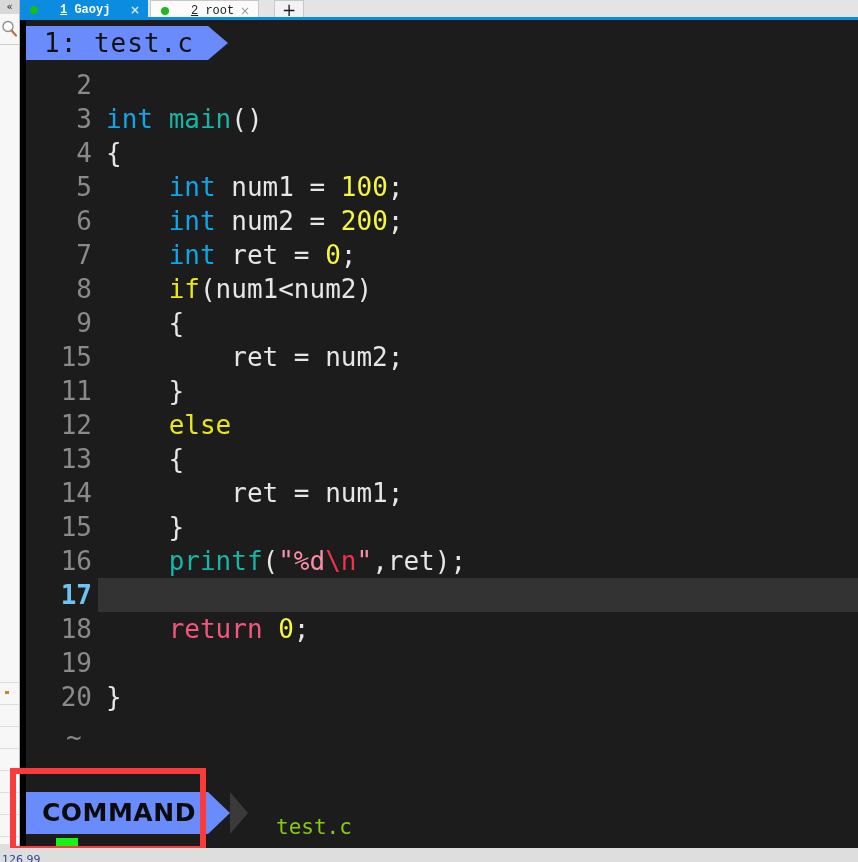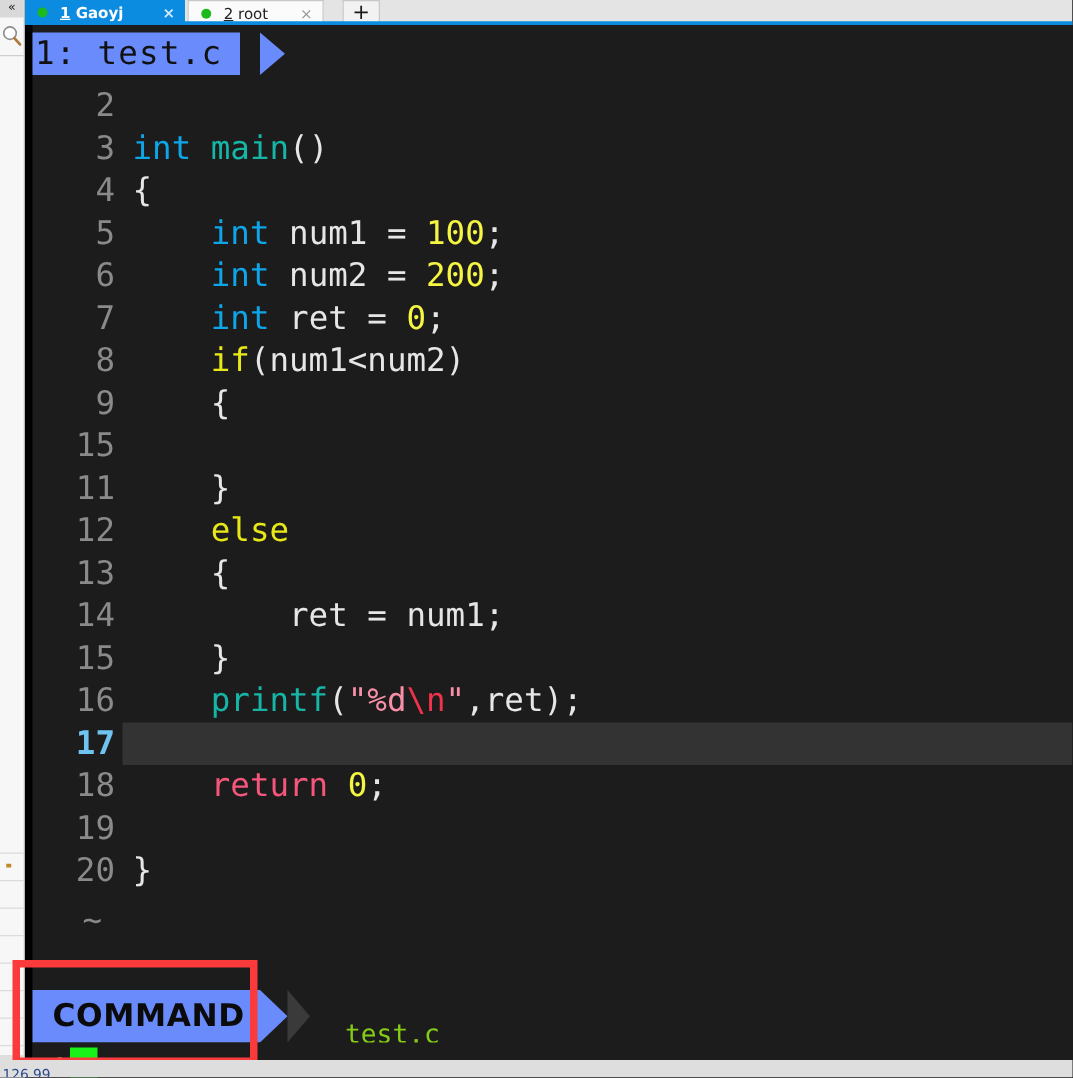--- a/index.html
+++ b/index.html
@@ -98,22 +98,23 @@
   }
   .tab-dot {
     position: absolute;
     left: 10px; top: 6px;
     width: 8px; height: 8px;
     border-radius: 50%;
     background: #1db91d;
   }
   .tab-label {
     position: absolute;
-    left: 28px; top: 2px;
+    left: 40px; top: 2px;
     line-height: 16px;
+    font-family: Liberation Mono, monospace;
   }
   .tab-label .num { text-decoration: underline; }
   .tab-close {
     position: absolute;
     top: 2px;
     font-size: 12px;
     line-height: 16px;
     font-family: "DejaVu Sans", sans-serif;
   }
   .tab.active .tab-close { right: 8px; color: #cfe8fb; }
@@ -160,21 +161,21 @@
   #vim-tabline {
     position: absolute;
     left: 6px; top: 6px;
     height: 34px;
     width: 832px;
   }
   #vim-tab {
     position: absolute;
     left: 0; top: 0;
     height: 34px;
-    padding: 0 14px 0 2px;
+    padding: 0 14px 0 18px;
     background: #6a8bfb;
     color: #111111;
     font-size: 26px;
     line-height: 34px;
     letter-spacing: 1px;
     white-space: nowrap;
   }
   #vim-tab-arrow {
     position: absolute;
     top: 0;
@@ -385,21 +386,21 @@
 
   <div id="code">
       <div class="cline"><span class="lno">2</span><span class="ctext"></span></div>
       <div class="cline"><span class="lno">3</span><span class="ctext"><span class="k-type">int</span><span class="k-punct"> </span><span class="k-func">main</span><span class="k-punct">()</span></span></div>
       <div class="cline"><span class="lno">4</span><span class="ctext"><span class="k-punct">{</span></span></div>
       <div class="cline"><span class="lno">5</span><span class="ctext"><span class="k-punct">    </span><span class="k-type">int</span><span class="k-id"> num1 = </span><span class="k-num">100</span><span class="k-punct">;</span></span></div>
       <div class="cline"><span class="lno">6</span><span class="ctext"><span class="k-punct">    </span><span class="k-type">int</span><span class="k-id"> num2 = </span><span class="k-num">200</span><span class="k-punct">;</span></span></div>
       <div class="cline"><span class="lno">7</span><span class="ctext"><span class="k-punct">    </span><span class="k-type">int</span><span class="k-id"> ret = </span><span class="k-num">0</span><span class="k-punct">;</span></span></div>
       <div class="cline"><span class="lno">8</span><span class="ctext"><span class="k-punct">    </span><span class="k-cond">if</span><span class="k-id">(num1&lt;num2)</span></span></div>
       <div class="cline"><span class="lno">9</span><span class="ctext"><span class="k-punct">    {</span></span></div>
-      <div class="cline"><span class="lno">15</span></div>
+      <div class="cline"><span class="lno">15</span><span class="ctext"><span class="k-id">        ret = num2;</span></span></div>
       <div class="cline"><span class="lno">11</span><span class="ctext"><span class="k-punct">    }</span></span></div>
       <div class="cline"><span class="lno">12</span><span class="ctext"><span class="k-punct">    </span><span class="k-cond">else</span></span></div>
       <div class="cline"><span class="lno">13</span><span class="ctext"><span class="k-punct">    {</span></span></div>
       <div class="cline"><span class="lno">14</span><span class="ctext"><span class="k-id">        ret = num1;</span></span></div>
       <div class="cline"><span class="lno">15</span><span class="ctext"><span class="k-punct">    }</span></span></div>
       <div class="cline"><span class="lno">16</span><span class="ctext"><span class="k-punct">    </span><span class="k-func">printf</span><span class="k-punct">(</span><span class="k-str">"%d</span><span class="k-esc">\n</span><span class="k-str">"</span><span class="k-id">,ret);</span></span></div>
       <div class="cline current"><div class="hl"></div><span class="lno">17</span><span class="ctext"></span></div>
       <div class="cline"><span class="lno">18</span><span class="ctext"><span class="k-punct">    </span><span class="k-ret">return</span><span class="k-punct"> </span><span class="k-num">0</span><span class="k-punct">;</span></span></div>
       <div class="cline"><span class="lno">19</span><span class="ctext"></span></div>
       <div class="cline"><span class="lno">20</span><span class="ctext"><span class="k-punct">}</span></span></div>

